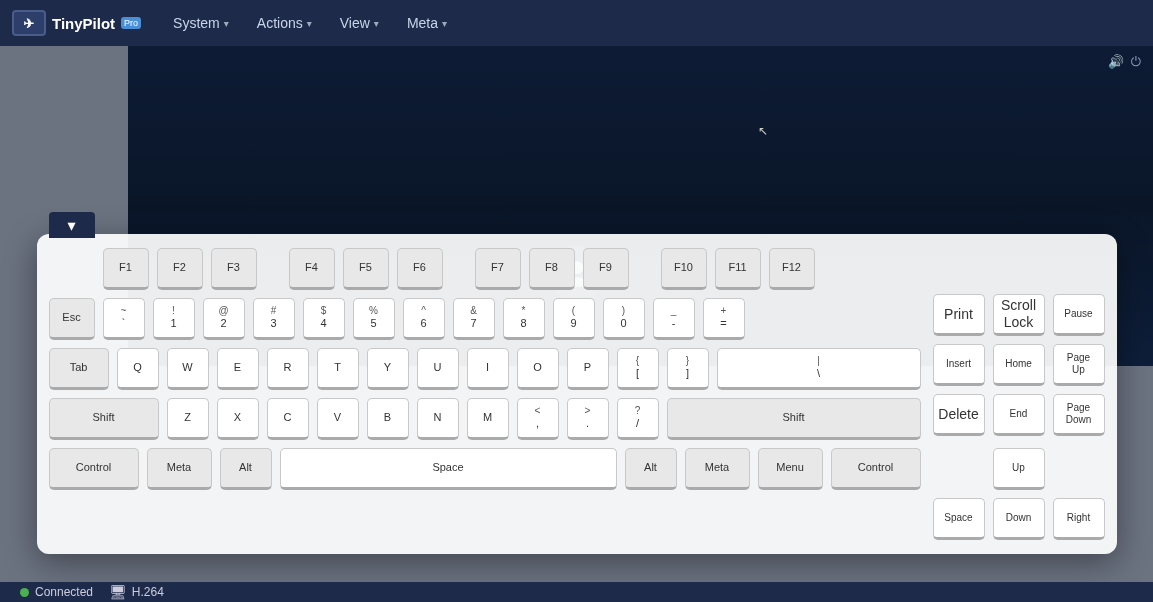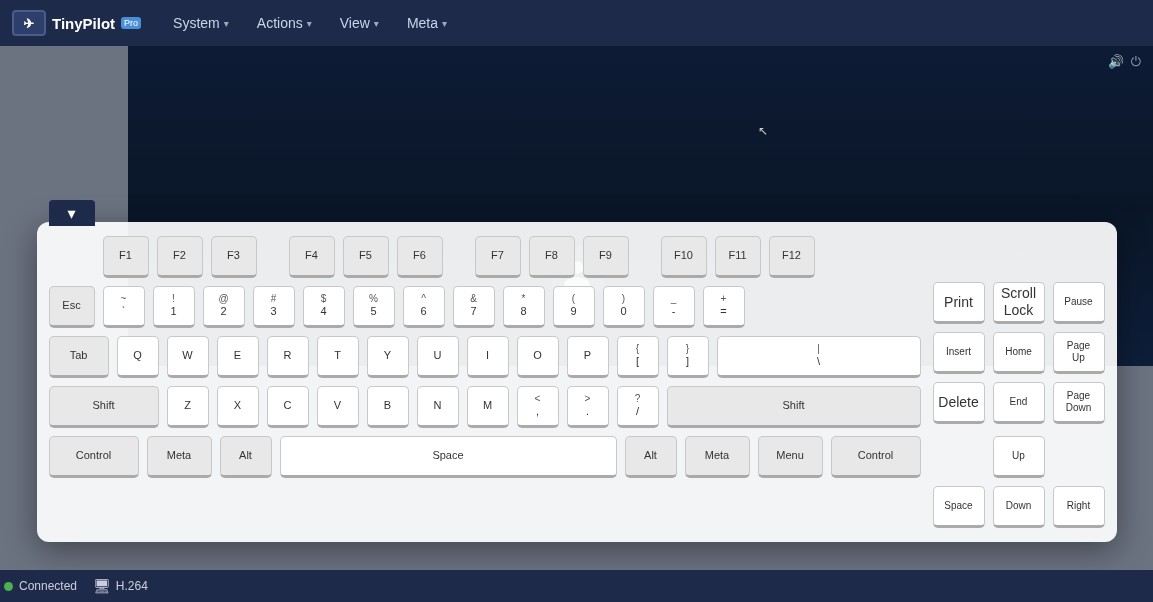--- a/index.html
+++ b/index.html
@@ -216,25 +216,25 @@
     .key-modifier { background: #e8e8e8; }
 
     .key-double {
       font-size: 10px;
     }
     .key-top { font-size: 10px; color: #555; }
     .key-bottom { font-size: 11px; }
 
     
     #status-bar {
-      height: 32px;
+      height: 20px;
       background: #1e2a4a;
       display: flex;
       align-items: center;
-      padding: 0 4px;
+      padding: 0 20px;
       gap: 16px;
       flex-shrink: 0;
     }
     .status-connected {
       display: flex;
       align-items: center;
       gap: 6px;
       color: #ccd;
       font-size: 12px;
     }

